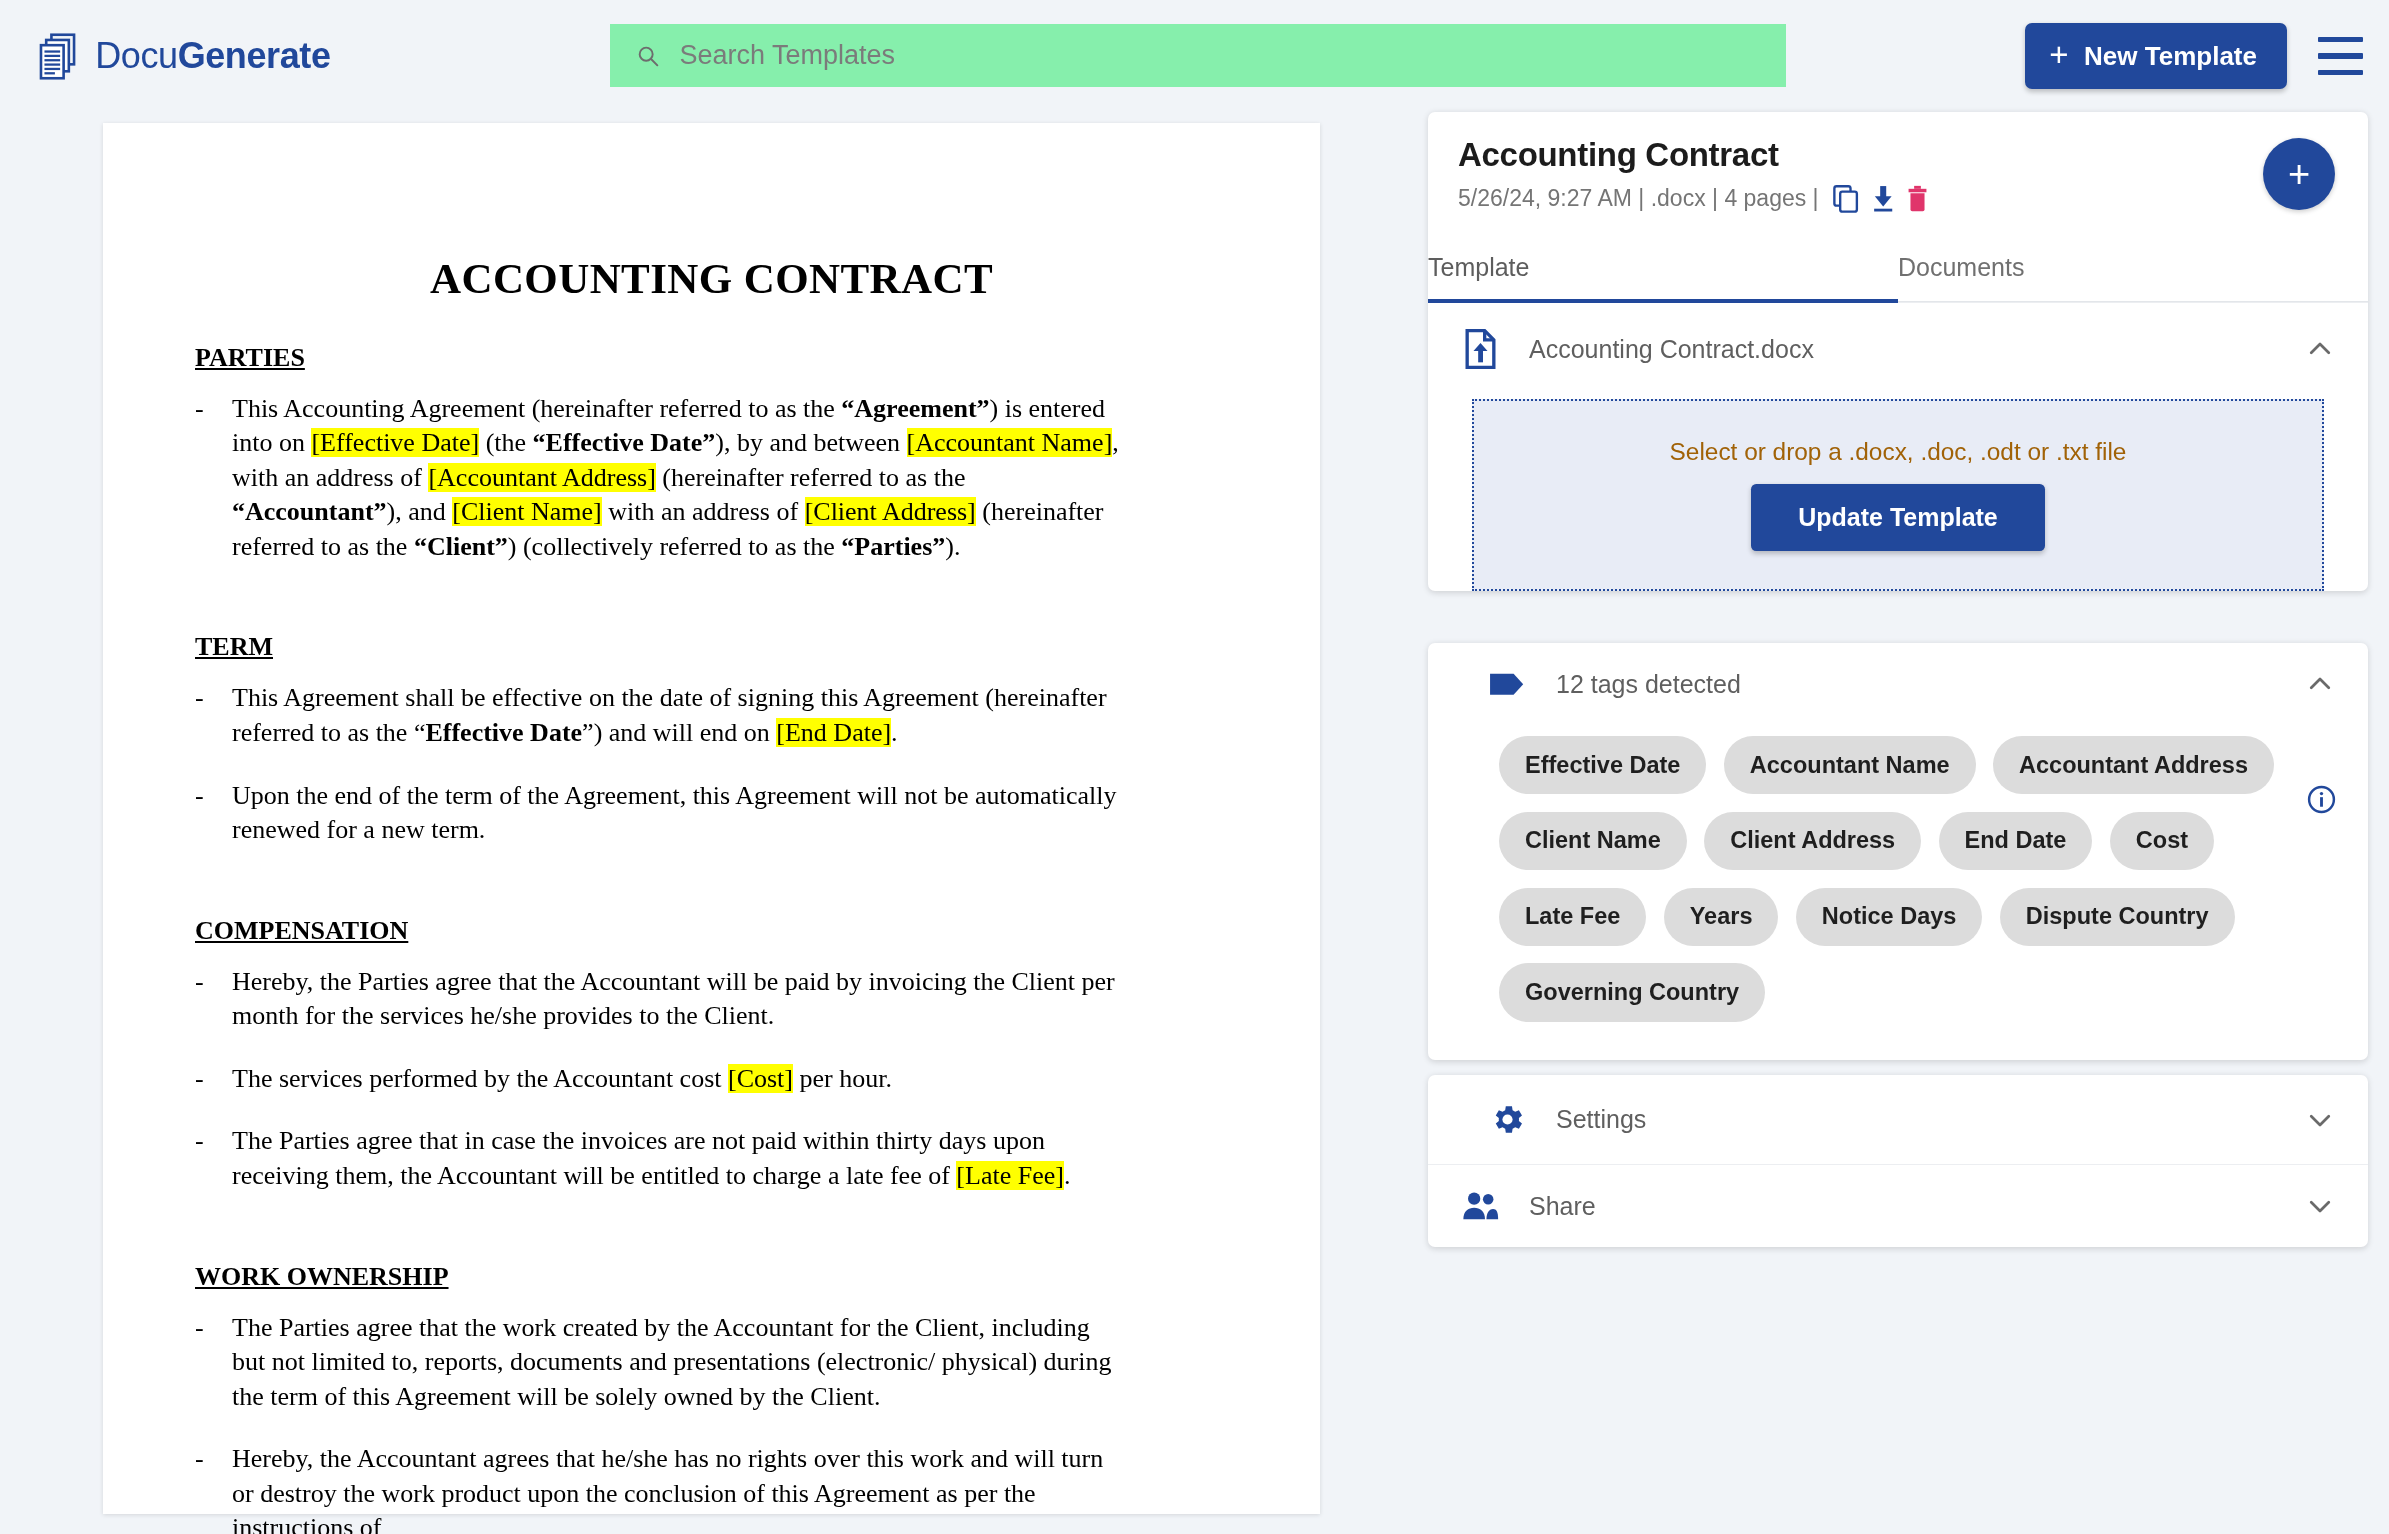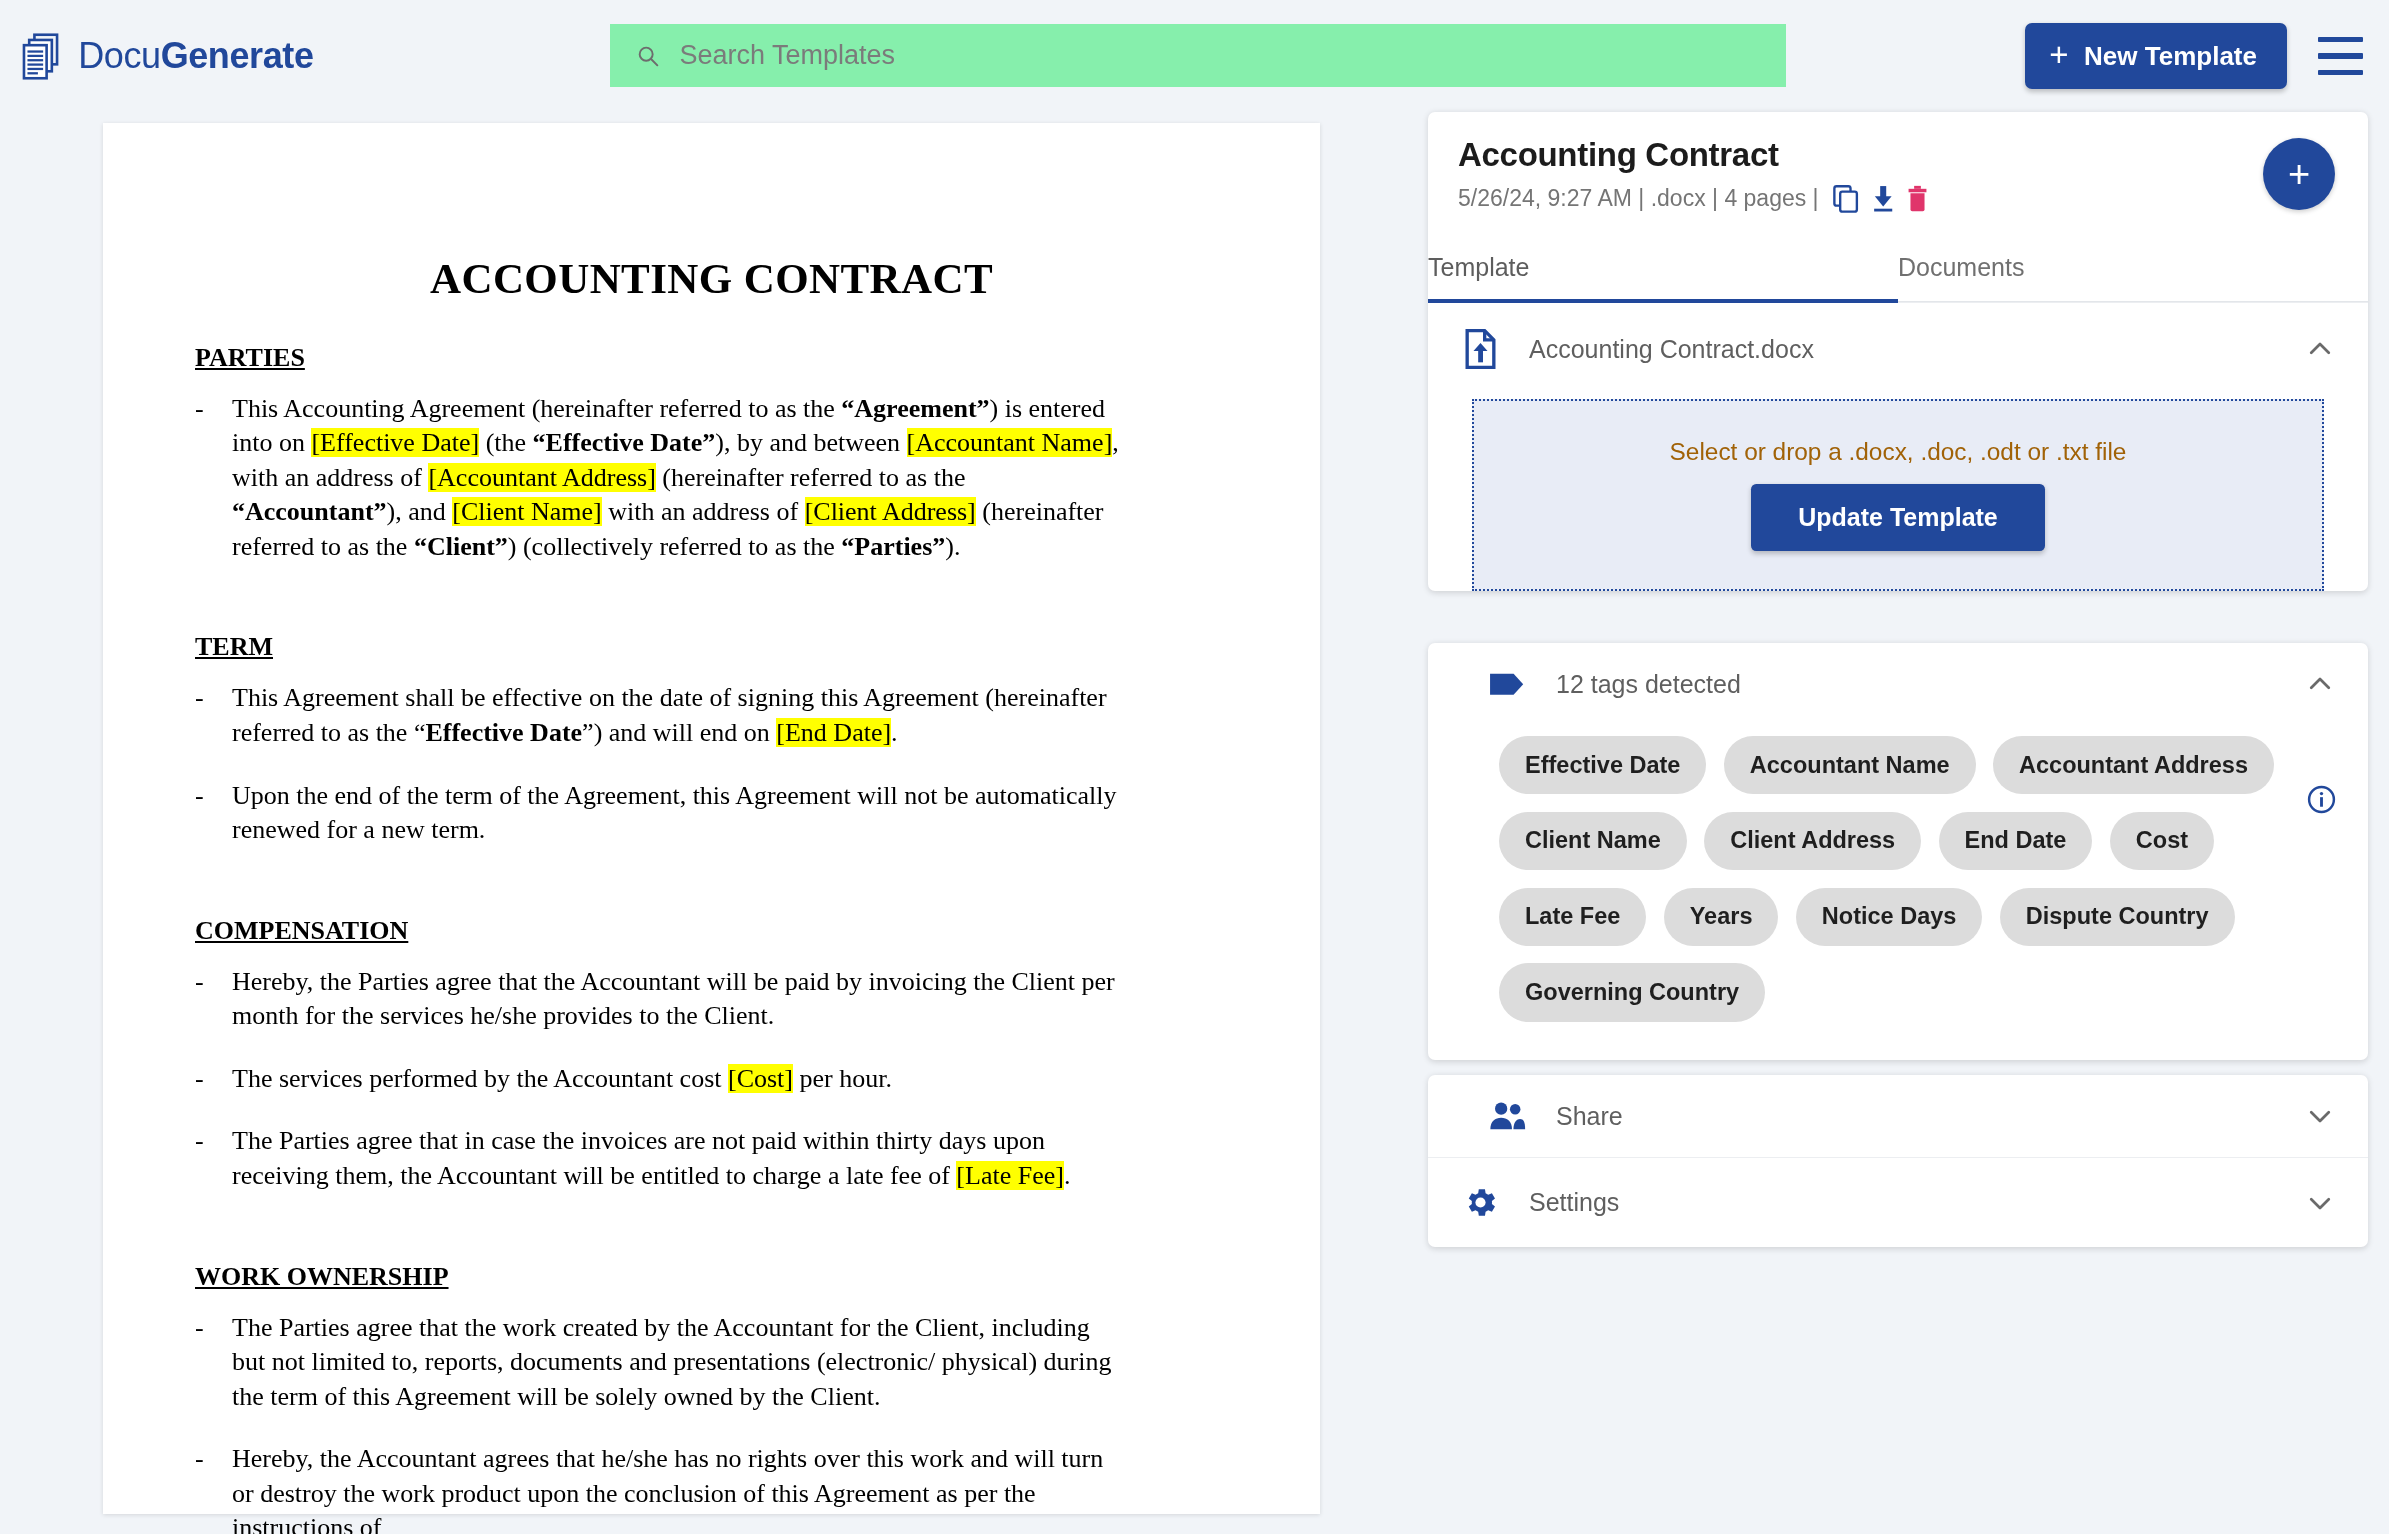--- a/index.html
+++ b/index.html
@@ -10,21 +10,21 @@
     overflow: hidden;
   }
 
   
   .topbar {
     position: absolute; top: 0; left: 0;
     width: 2389px; height: 112px;
     background: #f1f4f8;
     display: flex; align-items: center;
   }
-  .brand { display: flex; align-items: center; margin-left: 22px; gap: 12.2px; }
+  .brand { display: flex; align-items: center; margin-left: 39px; gap: 12.2px; }
   .brand-icon { width: 44px; height: 47px; flex: 0 0 auto; }
   .brand-text { font-size: 36px; letter-spacing: -0.4px; color: #21489b; white-space: nowrap; }
   .brand-text .b-light { font-weight: 400; }
   .brand-text .b-bold { font-weight: 700; }
 
   .search-wrap {
     position: absolute; left: 610px; top: 24.4px;
     width: 1176px; height: 63px;
     background: #86efac;
     display: flex; align-items: center;
@@ -354,42 +354,42 @@
       </div>
     </div>
   </div>
 
   <div class="card-gap"></div>
 
   <div class="card">
     <div class="section">
       <div class="sec-head">
         <span class="sec-ico">
+          <svg width="37" height="37" viewBox="0 0 24 24">
+            <path fill="#21489b" d="M19.4 13a7.6 7.6 0 0 0 0-2l2-1.6-2-3.4-2.4 1a7.6 7.6 0 0 0-1.7-1l-.4-2.6h-4l-.4 2.6a7.6 7.6 0 0 0-1.7 1l-2.4-1-2 3.4 2 1.6a7.6 7.6 0 0 0 0 2l-2 1.6 2 3.4 2.4-1a7.6 7.6 0 0 0 1.7 1l.4 2.6h4l.4-2.6a7.6 7.6 0 0 0 1.7-1l2.4 1 2-3.4z"></path>
+            <circle cx="12" cy="12" r="3.3" fill="#fff"></circle>
+          </svg>
+        </span>
+        <span class="sec-label">Settings</span>
+        <svg class="chev" viewBox="0 0 24 24">
+          <polyline points="5,9 12,16 19,9" fill="none" stroke="#6a6a6a" stroke-width="2.2" stroke-linecap="round" stroke-linejoin="round"></polyline>
+        </svg>
+      </div>
+    </div>
+    <div class="section">
+      <div class="sec-head">
+        <span class="sec-ico">
           <svg width="38" height="30" viewBox="0 0 26 20">
             <circle cx="9" cy="5" r="4.2" fill="#21489b"></circle>
             <circle cx="18.6" cy="5.4" r="3.6" fill="#21489b"></circle>
             <path d="M1.6 19 C1.6 13.6 5 11.2 9 11.2 C13 11.2 16.4 13.6 16.4 19 Z" fill="#21489b"></path>
             <path d="M17.4 19 C17.4 15 19 12 22 12 C24.2 12 25.4 14 25.4 19 Z" fill="#21489b"></path>
           </svg>
         </span>
         <span class="sec-label">Share</span>
         <svg class="chev" viewBox="0 0 24 24">
           <polyline points="5,9 12,16 19,9" fill="none" stroke="#6a6a6a" stroke-width="2.2" stroke-linecap="round" stroke-linejoin="round"></polyline>
         </svg>
       </div>
     </div>
-    <div class="section">
-      <div class="sec-head">
-        <span class="sec-ico">
-          <svg width="37" height="37" viewBox="0 0 24 24">
-            <path fill="#21489b" d="M19.4 13a7.6 7.6 0 0 0 0-2l2-1.6-2-3.4-2.4 1a7.6 7.6 0 0 0-1.7-1l-.4-2.6h-4l-.4 2.6a7.6 7.6 0 0 0-1.7 1l-2.4-1-2 3.4 2 1.6a7.6 7.6 0 0 0 0 2l-2 1.6 2 3.4 2.4-1a7.6 7.6 0 0 0 1.7 1l.4 2.6h4l.4-2.6a7.6 7.6 0 0 0 1.7-1l2.4 1 2-3.4z"></path>
-            <circle cx="12" cy="12" r="3.3" fill="#fff"></circle>
-          </svg>
-        </span>
-        <span class="sec-label">Settings</span>
-        <svg class="chev" viewBox="0 0 24 24">
-          <polyline points="5,9 12,16 19,9" fill="none" stroke="#6a6a6a" stroke-width="2.2" stroke-linecap="round" stroke-linejoin="round"></polyline>
-        </svg>
-      </div>
-    </div>
   </div>
 </div>
 
 
 </body></html>

